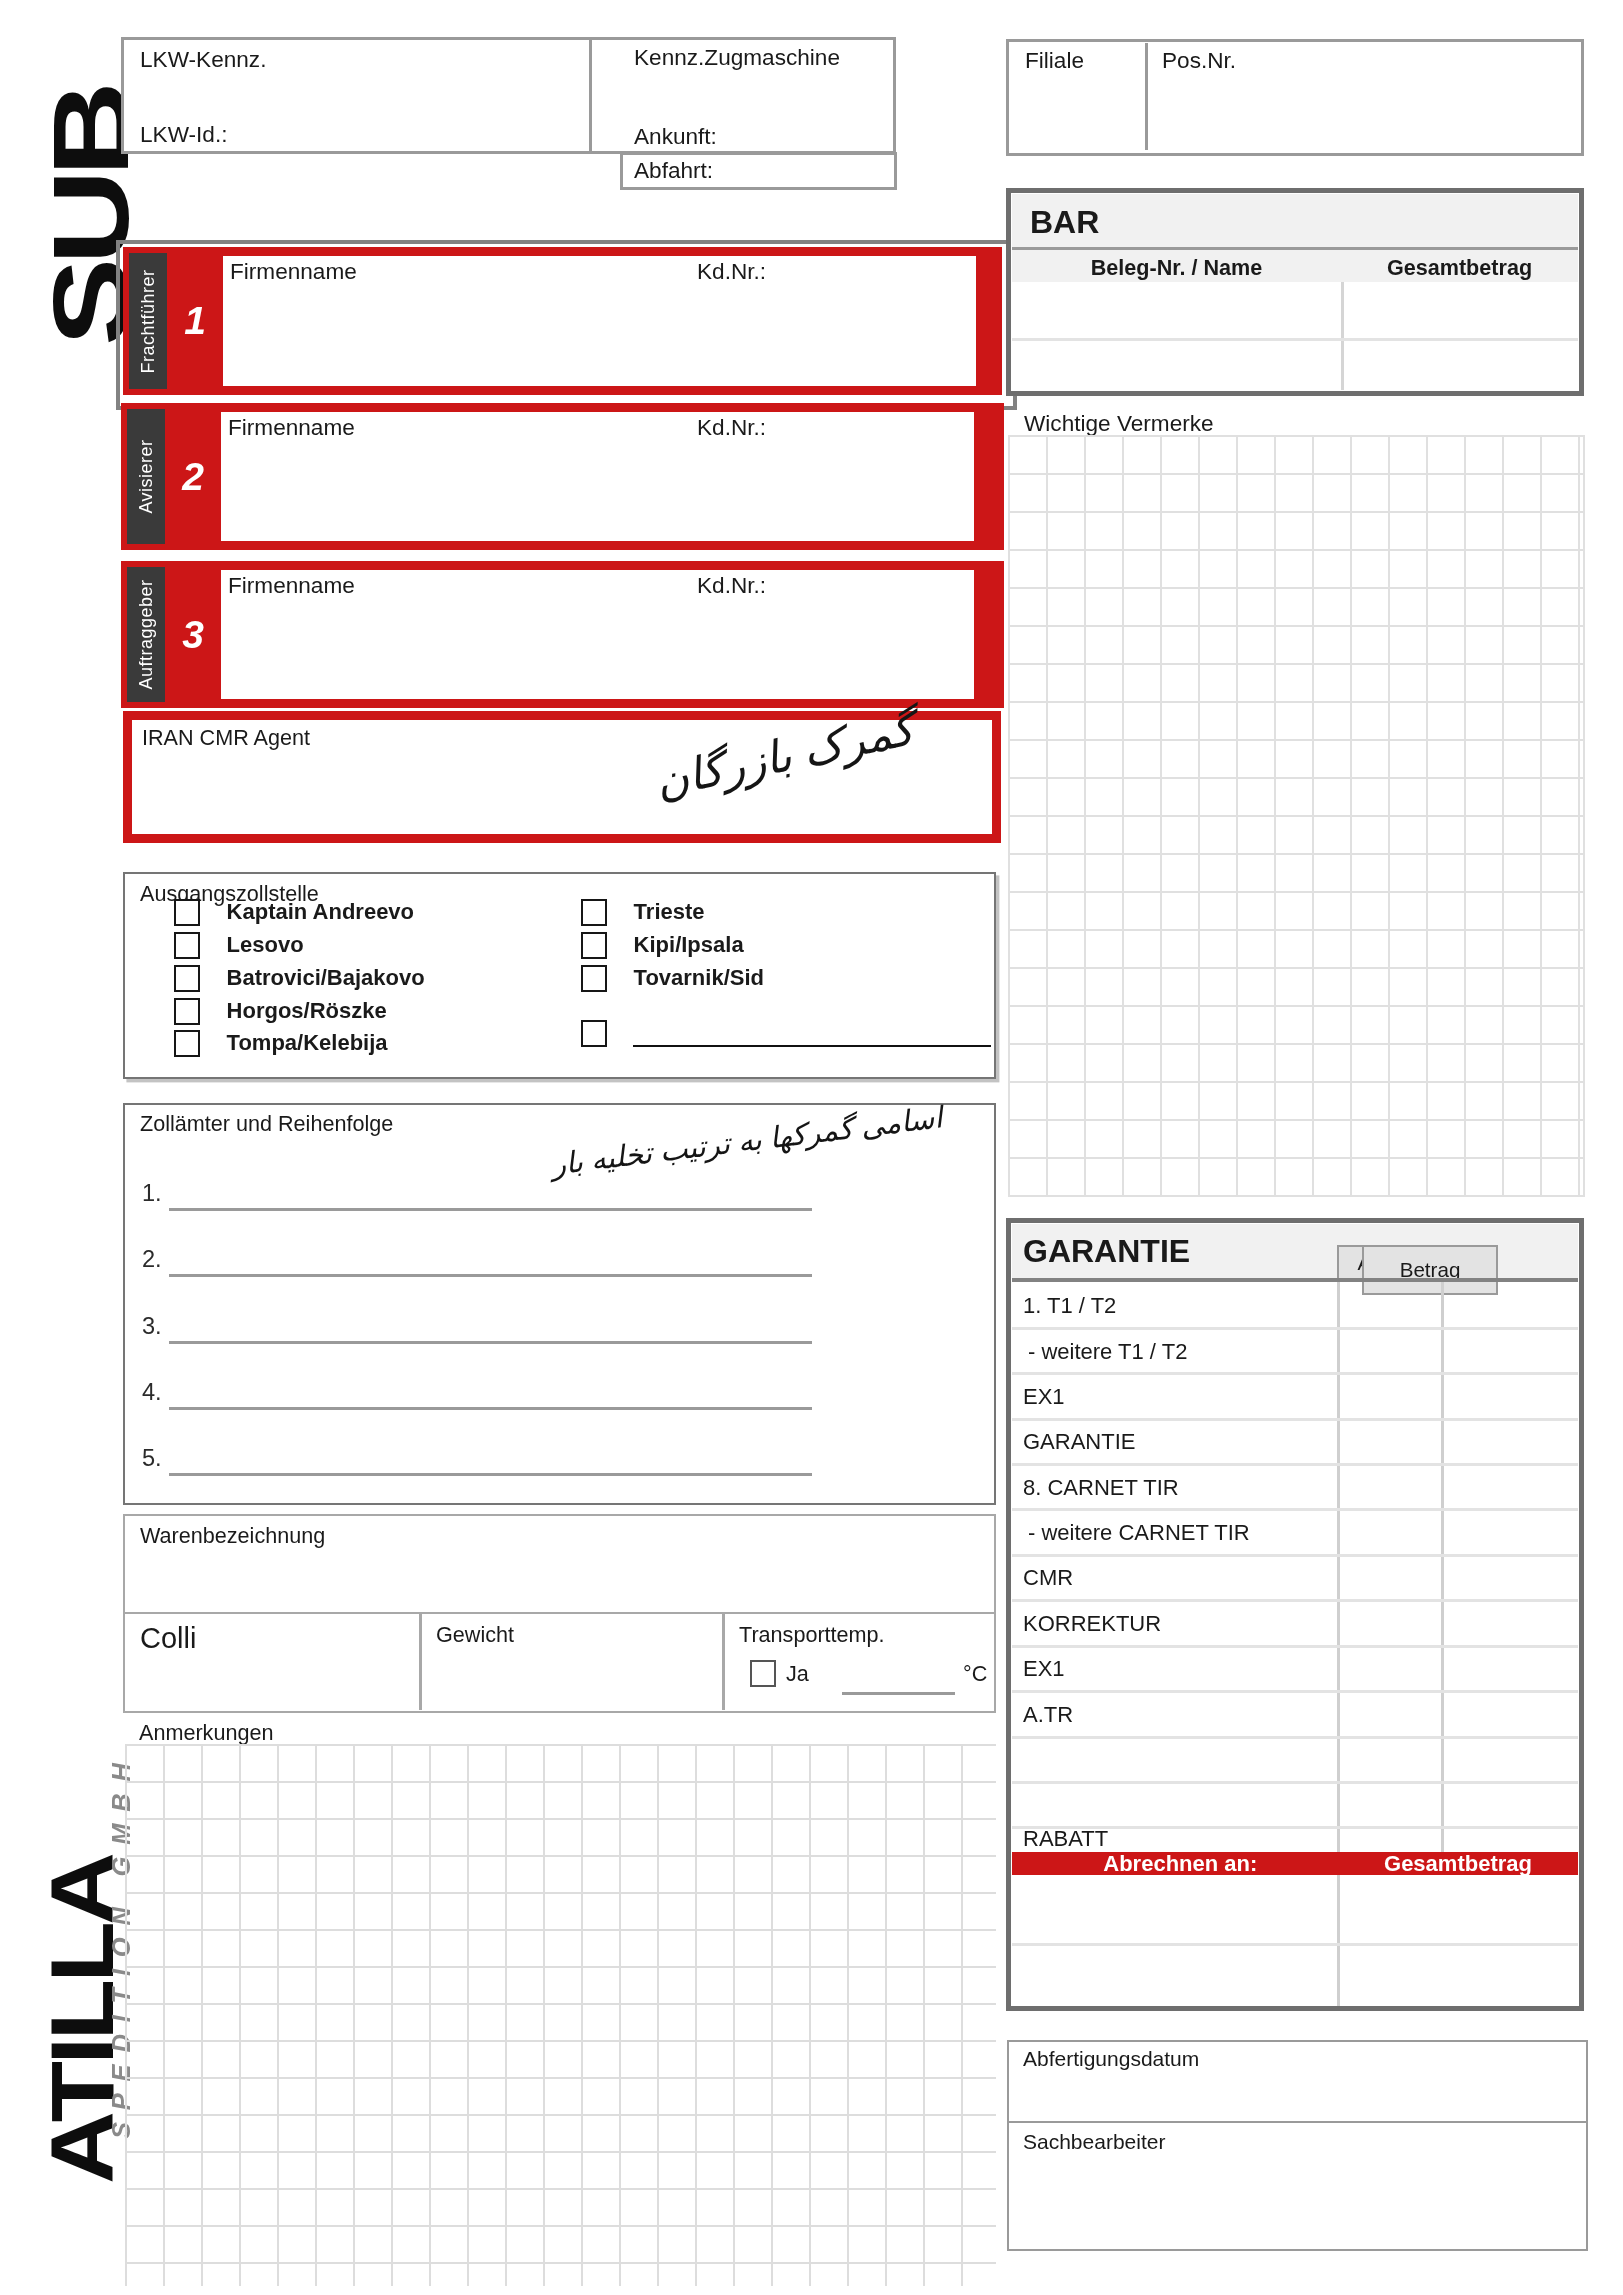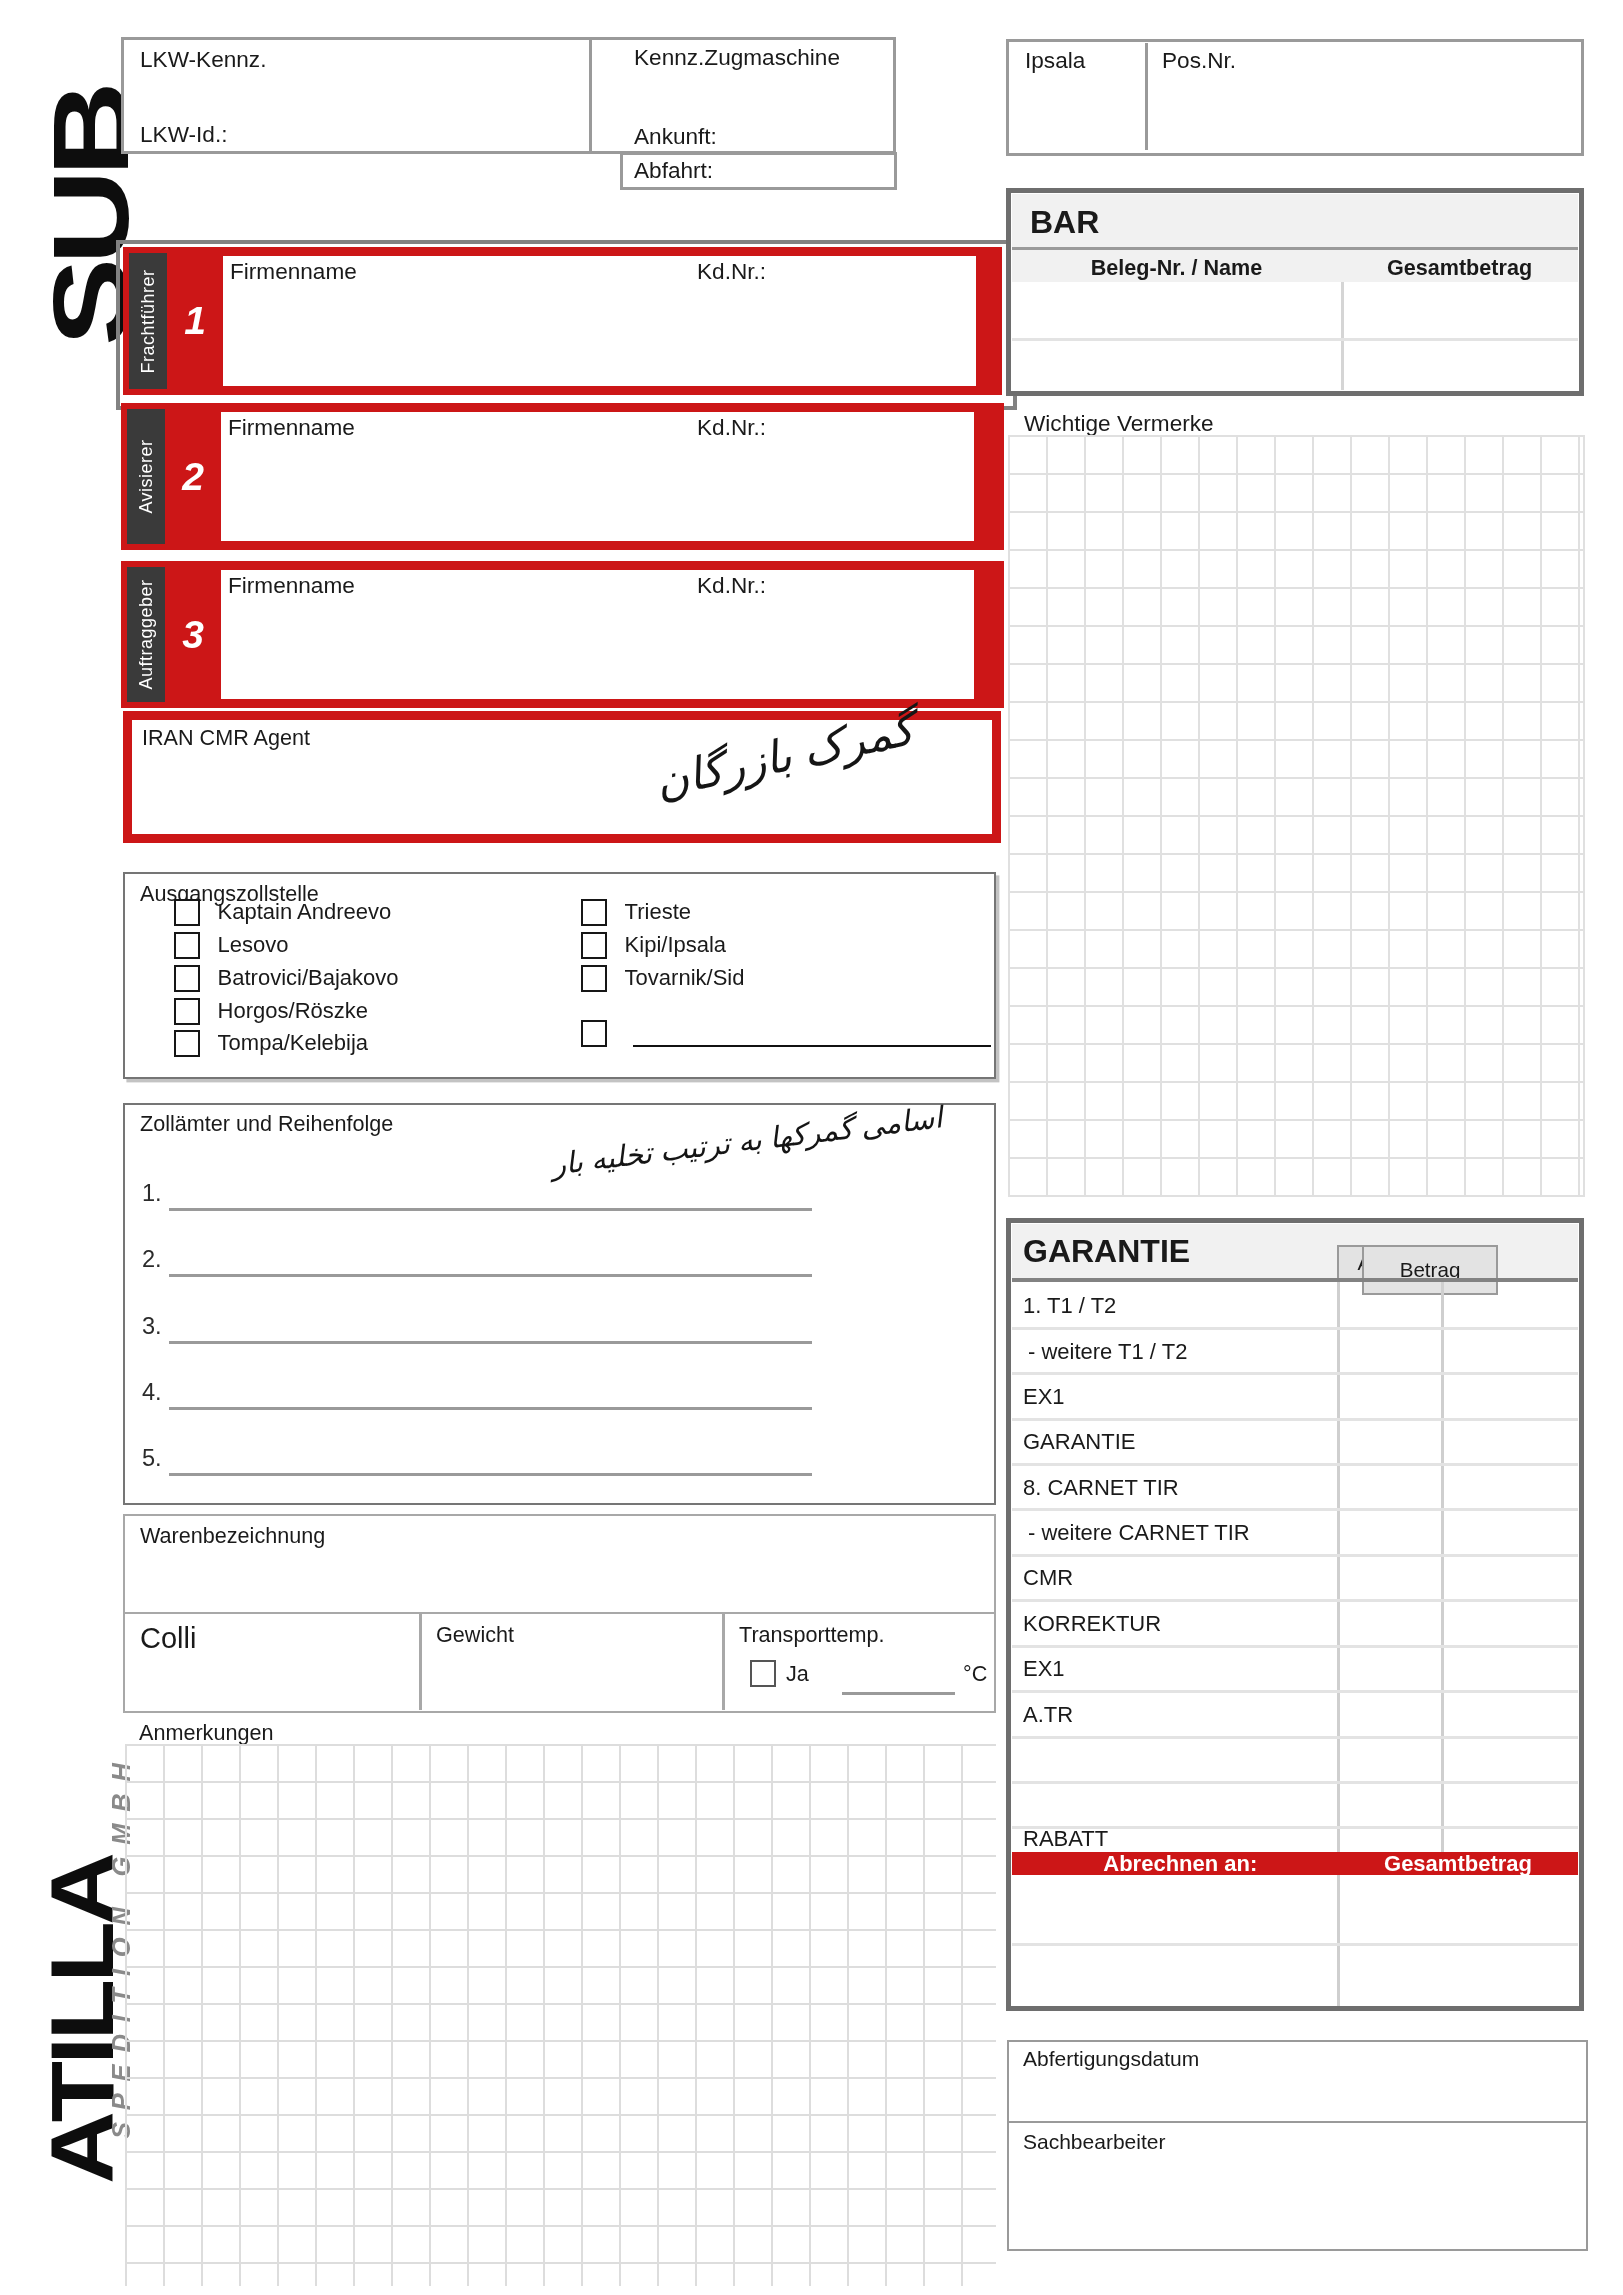--- a/index.html
+++ b/index.html
@@ -18,21 +18,21 @@
     display:flex;align-items:center;justify-content:center;}
   .party .tab span{transform:rotate(-90deg);white-space:nowrap;color:#fff;font-size:18px;letter-spacing:0.5px;}
   .party .numstrip{position:absolute;left:44px;top:5.9px;bottom:5.9px;width:56px;
     display:flex;align-items:center;justify-content:center;}
   .party .numstrip span{color:#fff;font-size:39px;font-weight:bold;font-style:italic;}
   .party .content{position:absolute;left:100px;top:8.8px;bottom:8.8px;width:753px;background:#fff;}
   .vline{position:absolute;width:2.5px;background:#bcbcbc;}
   .hline{position:absolute;height:2.5px;background:#e3e3e3;}
   .uline{position:absolute;height:2.9px;background:#9a9a9a;}
   .chk{width:21.6px;height:22.6px;border:2px solid #161616;background:#fff;flex:0 0 auto;display:inline-block;}
-  .chkrow{position:absolute;display:flex;align-items:flex-start;gap:18px;}
+  .chkrow{position:absolute;display:flex;align-items:flex-start;gap:27px;font-weight:bold;}
   .chkrow .t{font-size:22px;white-space:nowrap;}
   .grid{position:absolute;}
   .grid.g1{background-image:linear-gradient(to right,#e0e0e0 2.5px,transparent 2.5px),
                             linear-gradient(to bottom,#e0e0e0 2.5px,transparent 2.5px);
            background-size:38px 38px;border-right:2.5px solid #e0e0e0;border-bottom:2.5px solid #e0e0e0;}
   .grid.g2{background-image:linear-gradient(to right,#dddddd 2px,transparent 2px),
                             linear-gradient(to bottom,#dddddd 2px,transparent 2px);
            background-size:38px 37px;}
   .band{position:absolute;background:#f1f1f1;}
   .hcell{position:absolute;background:#e3e3e3;border:2px solid #9a9a9a;display:flex;align-items:center;justify-content:center;font-size:20.6px;}
@@ -55,21 +55,21 @@
 
 <div class="gbox" style="left:589px;top:37px;width:301px;height:111px;border-width:3.9px;"></div>
 <div class="lbl" style="left:634px;top:45px;">Kennz.Zugmaschine</div>
 <div class="lbl" style="left:634px;top:124px;">Ankunft:</div>
 
 <div class="gbox" style="left:620px;top:152px;width:271px;height:32px;border-width:3.9px;"></div>
 <div class="lbl" style="left:634px;top:158px;">Abfahrt:</div>
 
 <div class="gbox" style="left:1006px;top:39px;width:572px;height:111px;border-width:3.9px;"></div>
 <div class="vline" style="left:1145px;top:43px;height:107px;background:#9a9a9a;width:2.9px;"></div>
-<div class="lbl" style="left:1025px;top:48px;">Ipsala</div>
+<div class="lbl" style="left:1025px;top:48px;">Filiale</div>
 <div class="lbl" style="left:1162px;top:48px;">Pos.Nr.</div>
 
 <div class="abs" style="left:116px;top:240px;width:893px;height:162px;border:4.9px solid #828282;"></div>
 <div class="party" style="left:123px;top:247px;width:879px;height:148px;">
   <div class="tab">
       <span>Frachtführer</span>
     </div>
   <div class="numstrip">
       <span>1</span>
     </div>

